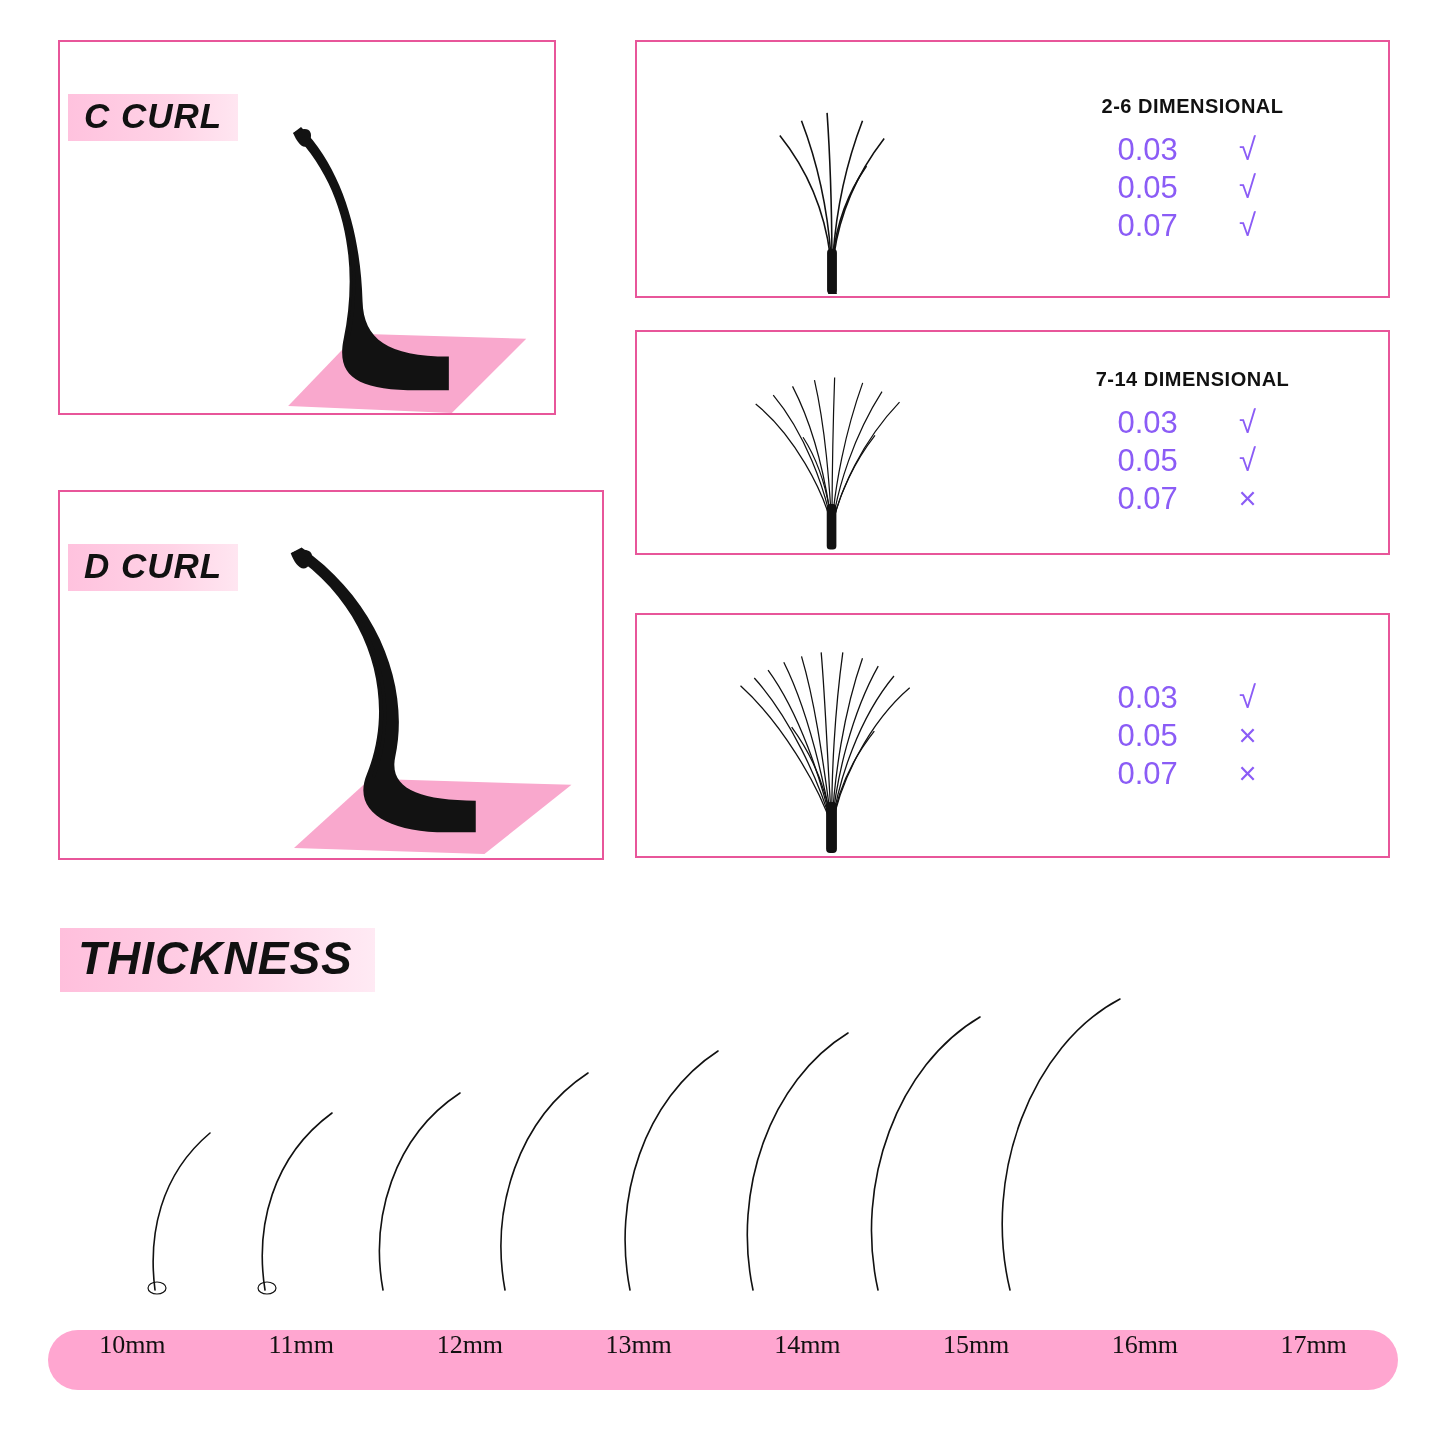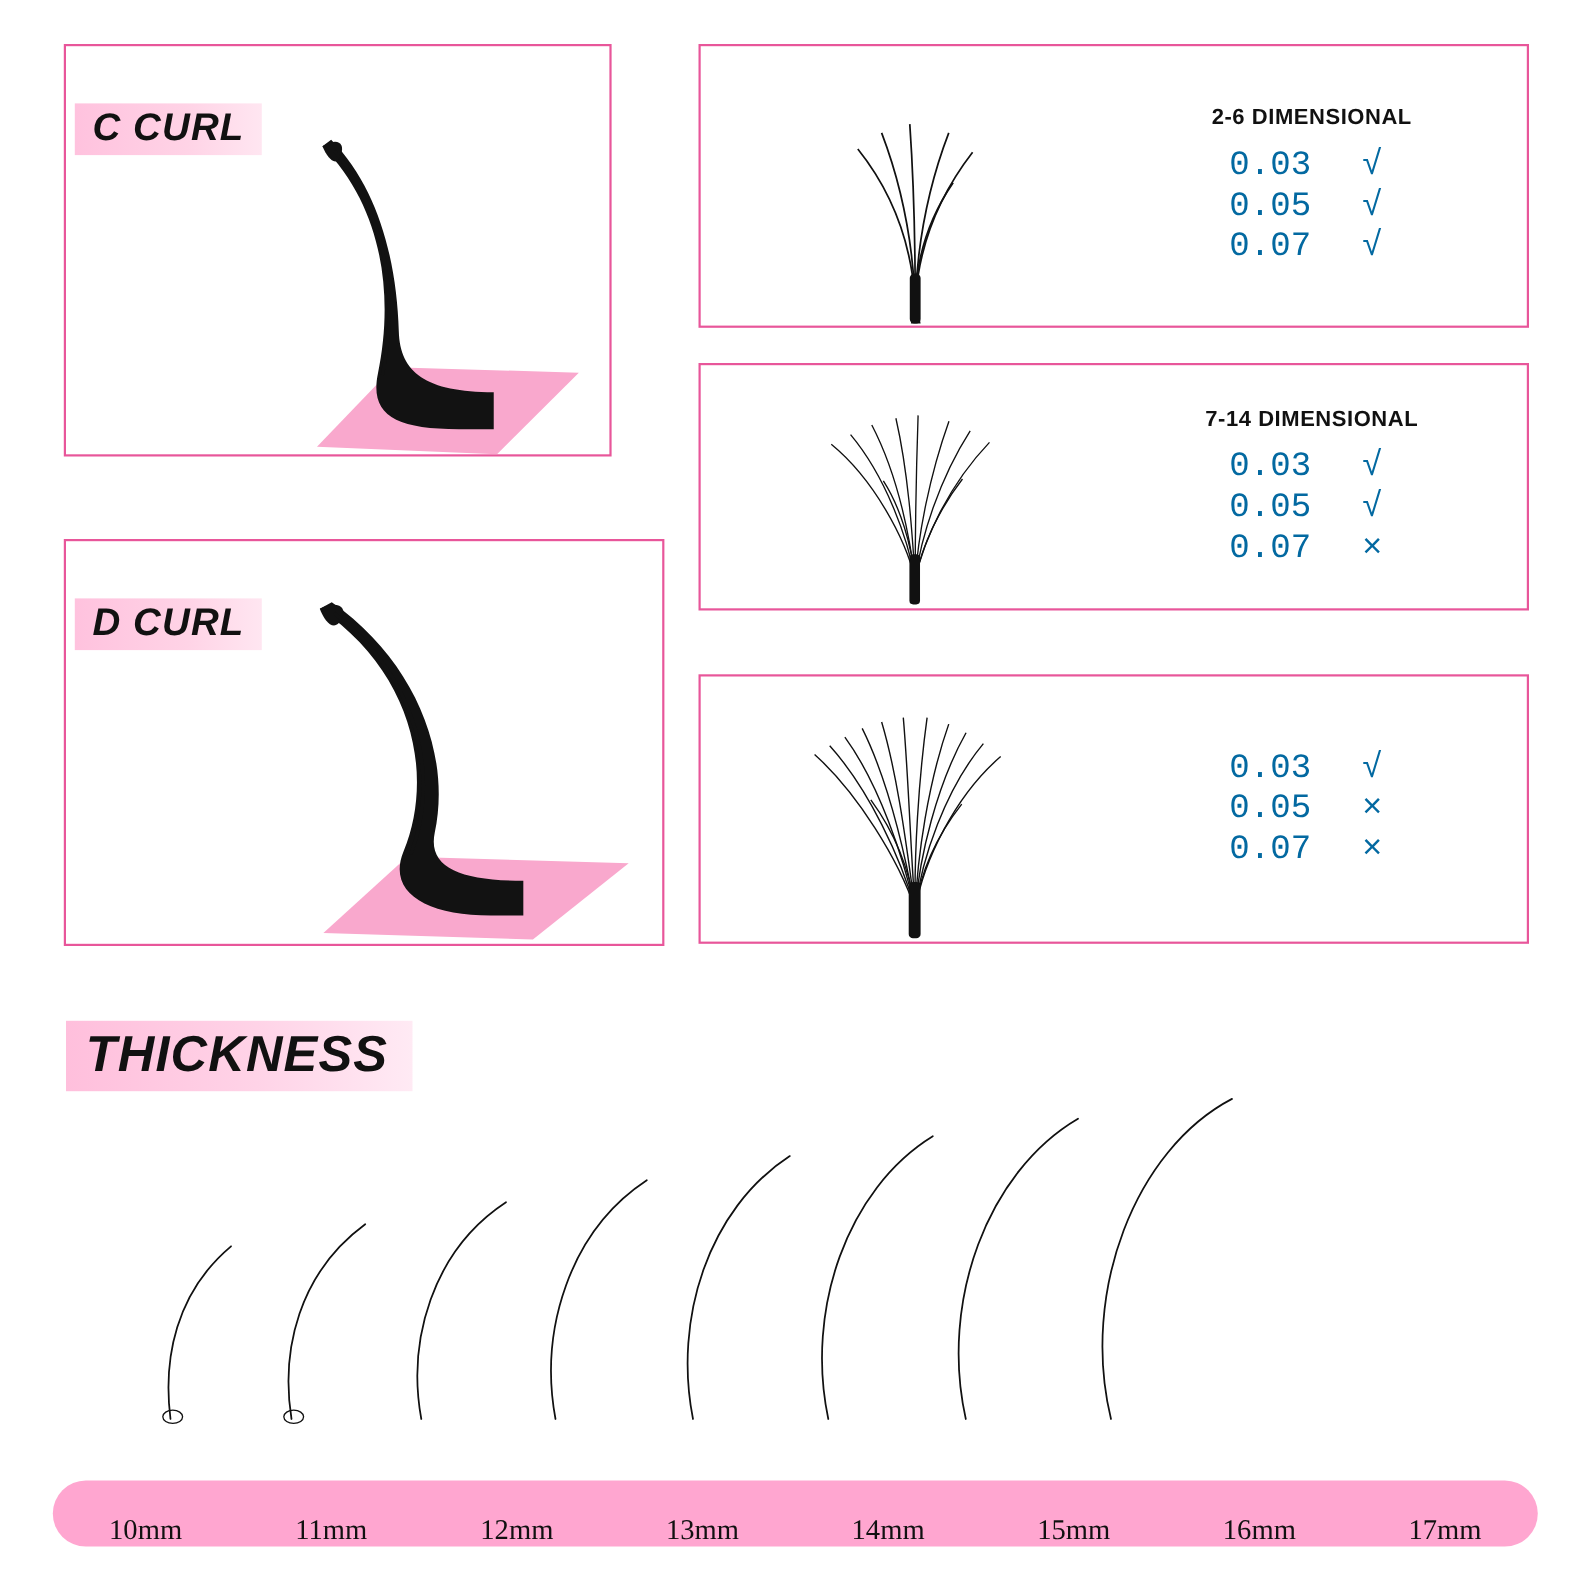--- a/index.html
+++ b/index.html
@@ -77,23 +77,23 @@
     white-space: nowrap;
   }
   .dim-rows {
     display: flex;
     flex-direction: column;
     gap: 2px;
   }
   .dim-row {
     display: flex;
     align-items: center;
-    font-family: Liberation Mono, monospace;
+    font-family: Liberation Sans, sans-serif;
     font-size: 31px;
-    color: #0369a1;
+    color: #8b5cf6;
   }
   .dim-val { width: 110px; text-align: left; }
   .dim-mark { width: 40px; text-align: center; font-size: 31px; }
 
   
   .thickness-label {
     position: absolute;
     left: 60px;
     top: 928px;
     background: linear-gradient(90deg, #ffbfdc 0%, #ffd3e7 55%, #ffeaf4 100%);
@@ -117,22 +117,21 @@
 
   .size-bar {
     position: absolute;
     left: 48px;
     top: 1330px;
     width: 1350px;
     height: 60px;
     background: #ffa6d0;
     border-radius: 30px;
     display: flex;
-    align-items: flex-end;
-    margin-top: 16px;
+    align-items: flex-start;
   }
   .size-cell {
     flex: 1 1 0;
     text-align: center;
     font-family: "Liberation Serif", serif;
     font-size: 26px;
     color: #111111;
   }
 </style>
 </head>

